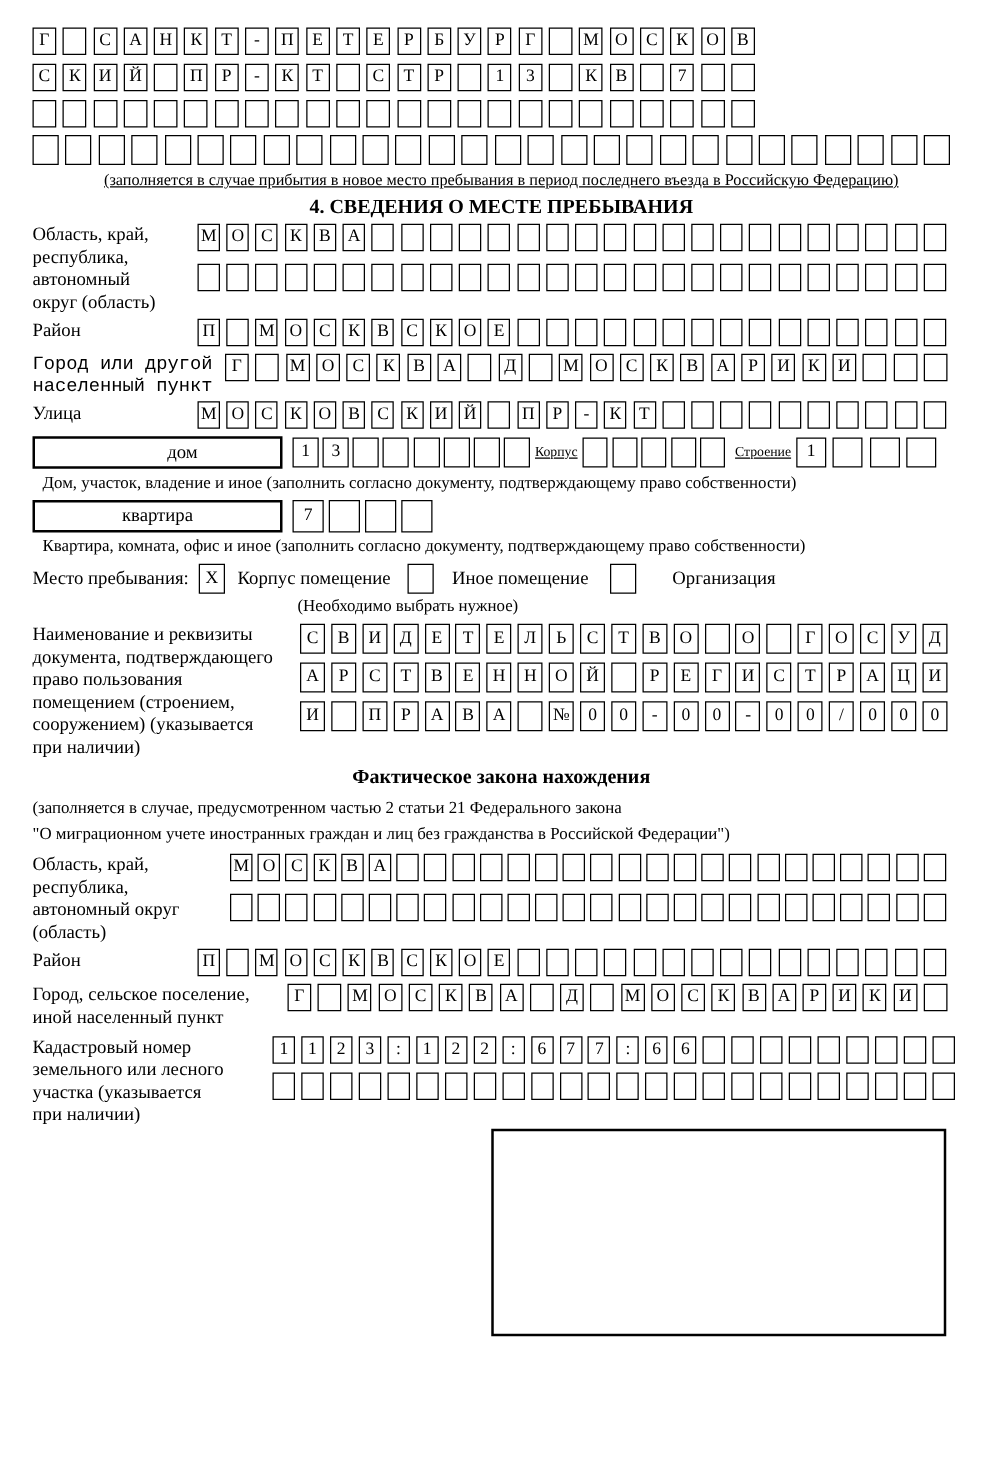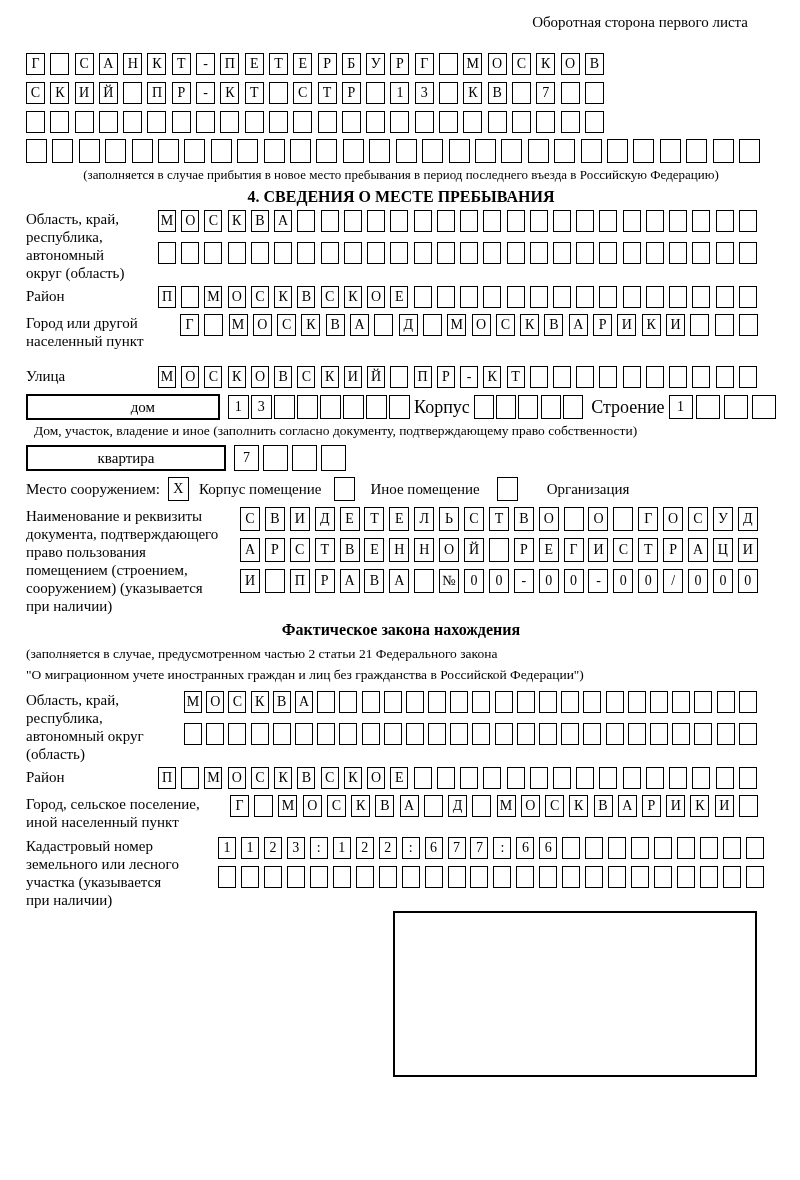--- a/index.html
+++ b/index.html
@@ -9,21 +9,21 @@
     font-family:"Liberation Serif","DejaVu Serif",serif;
     color:#000;
   }
   .page { position:relative; width:800px; height:1180px; padding:0 24px 0 26px; }
 
   .hdr-right { margin-top:14px; text-align:right; padding-right:28px; font-size:15px; }
 
   .frow { display:flex; align-items:flex-start; }
   .lbl  { font-size:15px; line-height:20px; white-space:pre-line; }
   .lbl.lh18 { line-height:18px; }
-  .inline-lbl { font-size:18px; line-height:26px; white-space:nowrap; }
+  .inline-lbl { font-size:11px; line-height:26px; white-space:nowrap;text-decoration:underline; }
 
   
   .cr { display:flex; justify-content:space-between; }
   .cell {
     border:1.6px solid #000; background:#fff;
     width:19px; height:22px; flex:0 0 auto;
     display:flex; align-items:center; justify-content:center;
     font-size:14px; line-height:1;
   }
   .mb7 { margin-bottom:7px; }
@@ -36,29 +36,29 @@
   .cr-26 .cell { width:18px; }
   .cr-city2 { width:578px; }
   .cr-doc { width:518px; }
   .cr-doc .cell { width:20px; height:24px; }
   .cr-reg3 { width:573px; }
   .cr-reg3 .cell { width:18px; }
   .cr-city3 { width:528px; }
   .cr-cad { width:546px; }
   .cr-cad .cell { width:18px; }
 
-  .note-center { text-align:center; font-size:13px; margin-top:4px; }
+  .note-center { text-align:center; font-size:13px; margin-top:4px;text-decoration:underline; }
   .sect-title { text-align:center; font-size:16px; font-weight:bold; margin-top:5px; }
 
-  .w152{width:152px;} .w132{width:132px;} .w154{width:154px;} .w214{width:214px;}
+  .w152{width:152px;} .w132{width:132px;} .w154{width:154px;font-family:Liberation Mono, monospace;} .w214{width:214px;}
   .w158{width:158px;} .w204{width:204px;} .w192{width:192px;}
 
   .blk-addr { margin-top:22px; }
   .blk { margin-top:4px; }
-  .mt2{margin-top:16px;} .mt4{margin-top:4px;}
+  .mt2{margin-top:2px;} .mt4{margin-top:4px;}
   .mt6{margin-top:6px;}
 
   
   .houserow { display:flex; align-items:center; margin-top:6px; }
   .namedbox {
     border:2px solid #000; height:26px;
     display:flex; align-items:center; justify-content:center;
     font-size:15px;
   }
   .box-dom { width:200px;padding-left:40px; }
@@ -91,21 +91,20 @@
   .stamp-caption {
     margin-left:348px; margin-top:5px; width:420px;
     text-align:center; font-size:14px; line-height:18.5px; white-space:pre-line;
   }
 </style>
 </head>
 <body>
 
 <div class="page">
 
-  <div class="hdr-right">Оборотная сторона первого листа</div>
 
   <div class="frow blk-addr">
     <div>
       <div class="cr cr-a mb7">
           <div class="cell">Г</div>
           <div class="cell"></div>
           <div class="cell">С</div>
           <div class="cell">А</div>
           <div class="cell">Н</div>
           <div class="cell">К</div>
@@ -412,30 +411,32 @@
     <div class="namedbox box-kv">
       <span>квартира</span>
     </div>
     <div class="cr cr-apt">
         <div class="cell">7</div>
         <div class="cell"></div>
         <div class="cell"></div>
         <div class="cell"></div>
       </div>
   </div>
+  <div class="caption">Квартира, комната, офис и иное (заполнить согласно документу, подтверждающему право собственности)</div>
 
   <div class="stayrow">
-    <span>Место сооружением:</span>
+    <span>Место пребывания:</span>
     <span class="cb" style="margin-left:8px">X</span>
     <span style="margin-left:10px">Корпус помещение</span>
     <span class="cb" style="margin-left:13px"></span>
     <span style="margin-left:15px">Иное помещение</span>
     <span class="cb" style="margin-left:17px"></span>
     <span style="margin-left:29px">Организация</span>
   </div>
+  <div class="stay-note">(Необходимо выбрать нужное)</div>
 
   <div class="frow mt6">
     <div class="lbl lh18 w214">Наименование и реквизиты
 документа, подтверждающего
 право пользования
 помещением (строением,
 сооружением) (указывается
 при наличии)</div>
     <div>
       <div class="cr cr-doc mb7">

